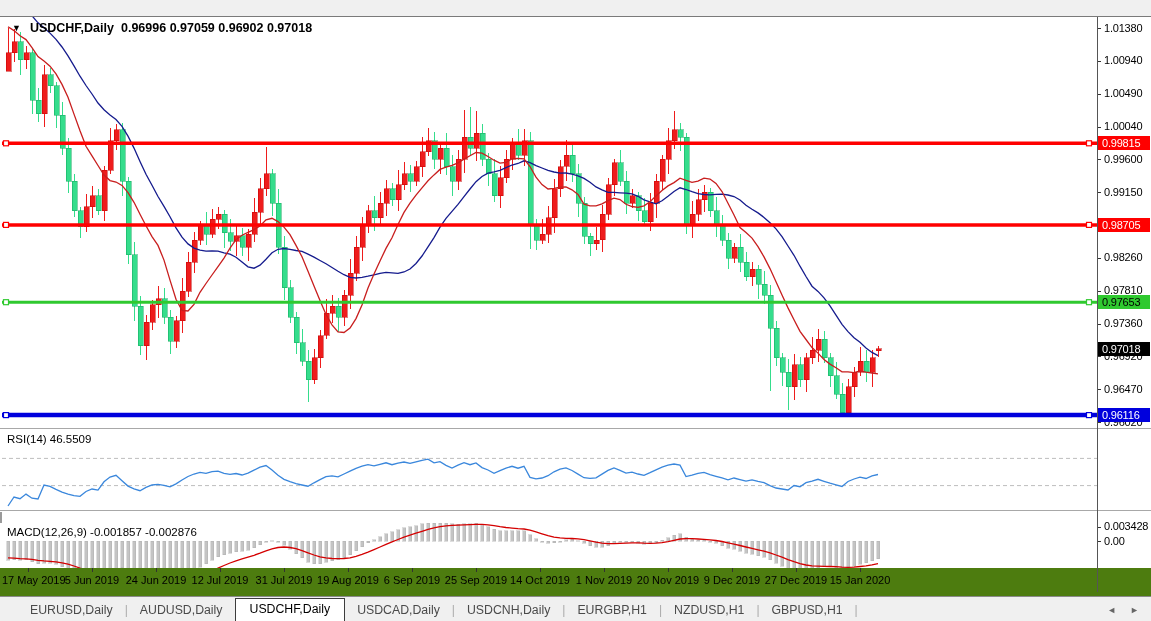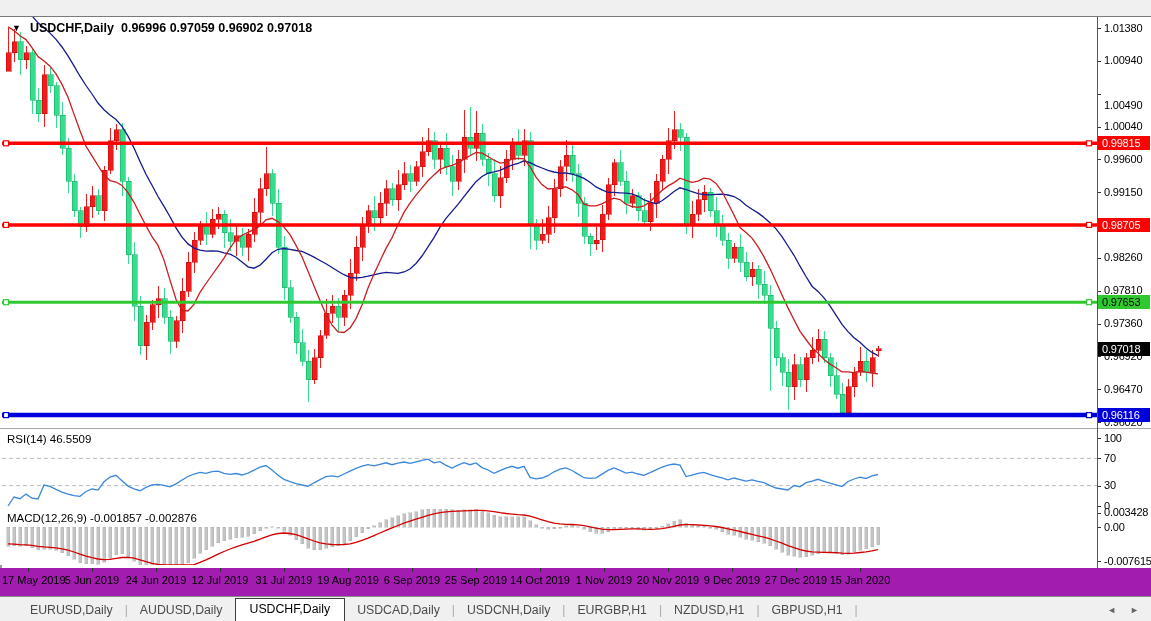--- a/index.html
+++ b/index.html
@@ -12,36 +12,36 @@
           margin-right:2px;cursor:default;border:1px solid transparent;}
   .tf-btn.active{background:#fdfdfd;border:1px solid #c0c0c0;color:#444;}
   .tf-sep{width:1px;height:12px;background:#c8c8c8;margin:0 5px;}
   
   .chart-window{position:absolute;left:0;top:16px;width:1151px;height:580px;background:#ffffff;
                 border-top:1px solid #7a7a7a;box-sizing:border-box;}
   .left-border{position:absolute;left:0;top:0;width:2px;height:580px;background:#9a9a9a;}
   .panel{position:absolute;left:0;width:1151px;background:#fff;}
   .panel-main{top:0;height:411px;}
   .panel-rsi{top:413px;height:80px;}
-  .panel-macd{top:492px;height:56px;}
+  .panel-macd{top:506px;height:56px;}
   .hsep{position:absolute;left:0;width:1151px;height:2px;background:#a8a8a8;border-bottom:1px solid #ffffff;box-sizing:border-box;}
   .sep1{top:411px;} .sep2{top:493px;}
   .plot{position:absolute;left:2px;top:0;}
   .axis-line{position:absolute;left:1097px;top:0;width:1px;height:575px;background:#555;}
   .axis-col{position:absolute;left:1097px;top:0;width:54px;height:100%;}
   .ax-label{position:absolute;left:7px;font-size:11px;color:#000;letter-spacing:-0.2px;white-space:nowrap;}
   .ax-tick{position:absolute;left:0;width:4px;height:1px;background:#333;}
   .badge{position:absolute;left:1px;width:52px;height:14px;font-size:11px;line-height:14px;
          padding-left:4px;box-sizing:border-box;letter-spacing:-0.2px;white-space:nowrap;}
   .chart-title{position:absolute;left:12px;top:4px;font-size:12.5px;font-weight:bold;color:#000;
                display:flex;align-items:center;gap:7px;white-space:nowrap;}
   .sym-marker{font-size:9px;margin-right:2px;}
   .ind-label{position:absolute;left:7px;top:3px;font-size:11.5px;color:#000;white-space:nowrap;}
   
-  .date-axis{position:absolute;left:0;top:551px;width:1151px;height:29px;background:#a21caf;}
+  .date-axis{position:absolute;left:0;top:551px;width:1151px;height:29px;background:#4d7c0f;}
   .date-label{position:absolute;top:6px;font-size:11px;color:#000;white-space:nowrap;}
   .date-tick{position:absolute;top:0;width:1px;height:4px;background:#333;}
   
   .tabbar{position:absolute;left:0;top:596px;width:1151px;height:25px;background:#f0f0f0;
           border-top:1px solid #8a8a8a;display:flex;align-items:flex-end;padding-left:18px;box-sizing:border-box;}
   .tab{font-size:12.3px;color:#4a4a4a;padding:3px 12px 4px 12px;cursor:default;white-space:nowrap;}
   .tab.active{background:#ffffff;color:#000;border:1px solid #3c3c3c;border-bottom:none;padding:3px 14px 5px 14px;}
   .tab-sep{color:#aaa;font-size:12px;padding-bottom:4px;}
   .tab-nav{margin-left:auto;display:flex;gap:14px;padding:0 12px 6px 0;color:#666;font-size:9px;}
   .tab-nav span{cursor:default;}
@@ -370,21 +370,21 @@
         <span class="sym-marker">▼</span>
           <span>USDCHF,Daily</span>
           <span>0.96996 0.97059 0.96902 0.97018</span>
       </div>
       <div class="axis-col" id="main-axis">
           <div class="ax-tick" style="top: 11px;"></div>
           <div class="ax-label" style="top: 5px;">1.01380</div>
           <div class="ax-tick" style="top: 44px;"></div>
           <div class="ax-label" style="top: 37px;">1.00940</div>
           <div class="ax-tick" style="top: 77px;"></div>
-          <div class="ax-label" style="top: 70px; margin-top: 12px;">1.00490</div>
+          <div class="ax-label" style="top: 70px;">1.00490</div>
           <div class="ax-tick" style="top: 110px;"></div>
           <div class="ax-label" style="top: 103px;">1.00040</div>
           <div class="ax-tick" style="top: 142px;"></div>
           <div class="ax-label" style="top: 136px; text-align: right;">0.99600</div>
           <div class="ax-tick" style="top: 175px;"></div>
           <div class="ax-label" style="top: 169px;">0.99150</div>
           <div class="ax-tick" style="top: 241px;"></div>
           <div class="ax-label" style="top: 234px;">0.98260</div>
           <div class="ax-tick" style="top: 274px;"></div>
           <div class="ax-label" style="top: 267px;">0.97810</div>
@@ -406,30 +406,20 @@
 
     <div class="hsep sep1"></div>
 
     <div class="panel panel-rsi">
       <svg class="plot" id="rsi-svg" width="1095" height="80">
           <line x1="0" y1="28.4" x2="1095" y2="28.4" stroke="#bdbdbd" stroke-width="1" stroke-dasharray="4 3"></line>
           <line x1="0" y1="55.6" x2="1095" y2="55.6" stroke="#bdbdbd" stroke-width="1" stroke-dasharray="4 3"></line>
           <polyline points="6,76.0 12,67.0 18,68.7 24,64.1 30,68.2 36,69.0 42,55.0 48,56.3 54,59.4 60,62.1 66,64.2 72,65.6 78,66.3 84,61.5 90,59.0 96,60.1 102,51.8 108,47.0 114,45.3 120,50.7 126,56.1 132,58.9 138,60.7 144,57.4 150,55.0 156,54.3 162,55.4 168,56.9 174,53.9 180,50.0 186,46.5 192,44.0 198,42.4 204,43.4 210,41.7 216,41.1 222,43.3 228,44.3 234,43.5 240,45.0 246,43.1 252,40.1 258,37.2 264,35.5 270,40.0 276,45.3 282,49.3 288,51.7 294,53.7 300,55.0 306,56.2 312,52.8 318,49.7 324,46.7 330,45.8 336,46.9 342,44.0 348,41.2 354,38.3 360,36.1 366,34.7 372,35.8 378,34.3 384,32.8 390,34.7 396,33.1 402,32.0 408,33.4 414,31.8 420,30.3 426,29.2 432,32.9 438,31.7 444,35.3 450,38.0 456,35.1 462,32.6 468,34.7 474,32.9 480,37.6 486,40.0 492,43.3 498,40.6 504,38.1 510,36.3 516,38.2 522,36.3 528,47.4 534,48.9 540,48.0 546,45.7 552,41.8 558,39.2 564,37.9 570,40.5 576,44.1 582,47.7 588,48.4 594,47.8 600,44.1 606,40.4 612,37.9 618,40.3 624,43.1 630,42.1 636,44.0 642,45.4 648,42.7 654,39.8 660,37.2 666,35.2 672,34.0 678,35.2 684,46.6 690,45.2 696,43.4 702,42.4 708,44.6 714,46.3 720,47.9 726,49.8 732,48.0 738,49.6 744,51.2 750,49.9 756,51.4 762,52.6 768,55.7 774,58.0 780,59.0 786,60.0 792,55.5 798,56.7 804,52.6 810,51.2 816,49.3 822,51.3 828,53.2 834,54.9 840,56.5 846,51.5 852,49.0 858,47.1 864,48.5 870,45.9 876,44.5" fill="none" stroke="#3A87DC" stroke-width="1.3"></polyline>
         </svg>
       <div class="ind-label">RSI(14) 46.5509</div>
-      <div class="axis-col" id="rsi-axis">
-          <div class="ax-tick" style="top: 8px;"></div>
-          <div class="ax-label" style="top: 2px;">100</div>
-          <div class="ax-tick" style="top: 28px;"></div>
-          <div class="ax-label" style="top: 22px;">70</div>
-          <div class="ax-tick" style="top: 56px;"></div>
-          <div class="ax-label" style="top: 49px;">30</div>
-          <div class="ax-tick" style="top: 76px;"></div>
-          <div class="ax-label" style="top: 70px;">0</div>
-        </div>
     </div>
 
     <div class="hsep sep2"></div>
 
     <div class="panel panel-macd">
       <svg class="plot" id="macd-svg" width="1095" height="56">
           <g shape-rendering="crispEdges">
             <rect x="4.5" y="18.2" width="3" height="18.8" fill="#C4C4C4" stroke="#ADADAD" stroke-width="0.4"></rect>
             <rect x="10.5" y="18.2" width="3" height="18.4" fill="#C4C4C4" stroke="#ADADAD" stroke-width="0.4"></rect>
             <rect x="16.5" y="18.2" width="3" height="18.9" fill="#C4C4C4" stroke="#ADADAD" stroke-width="0.4"></rect>

